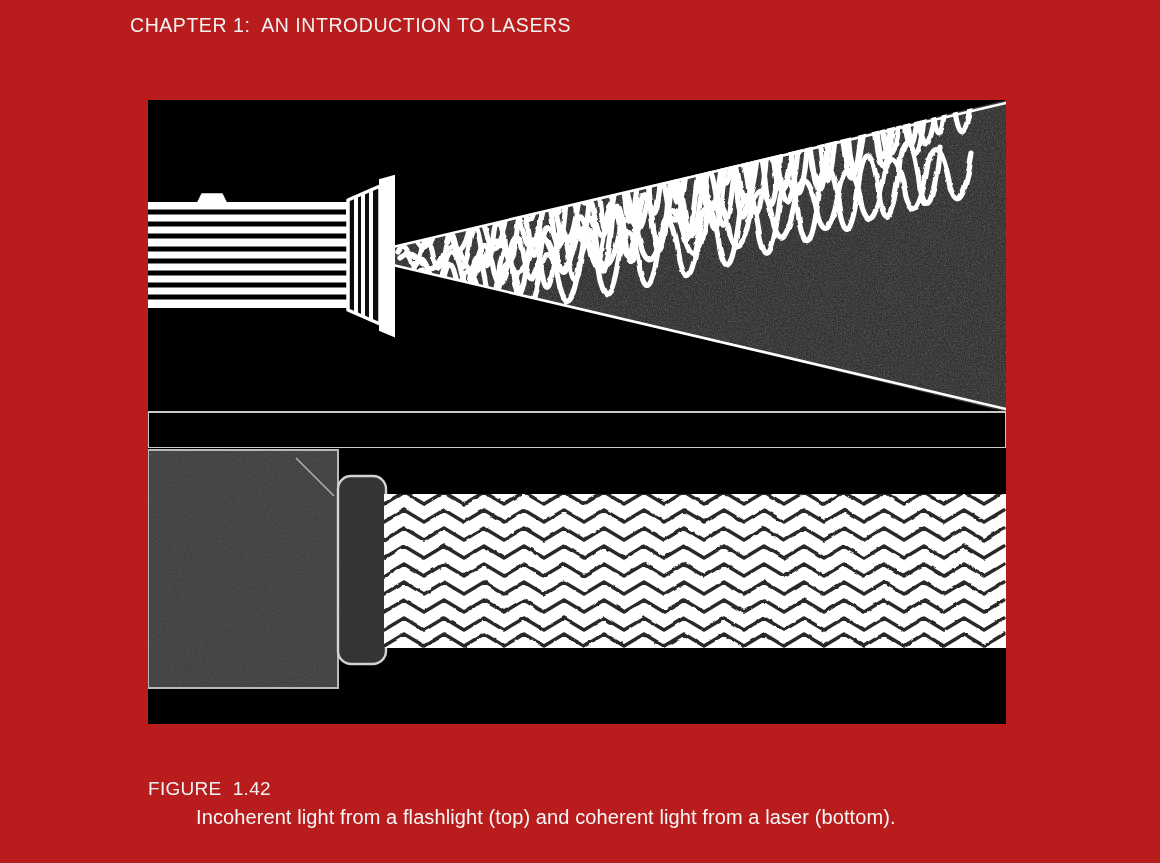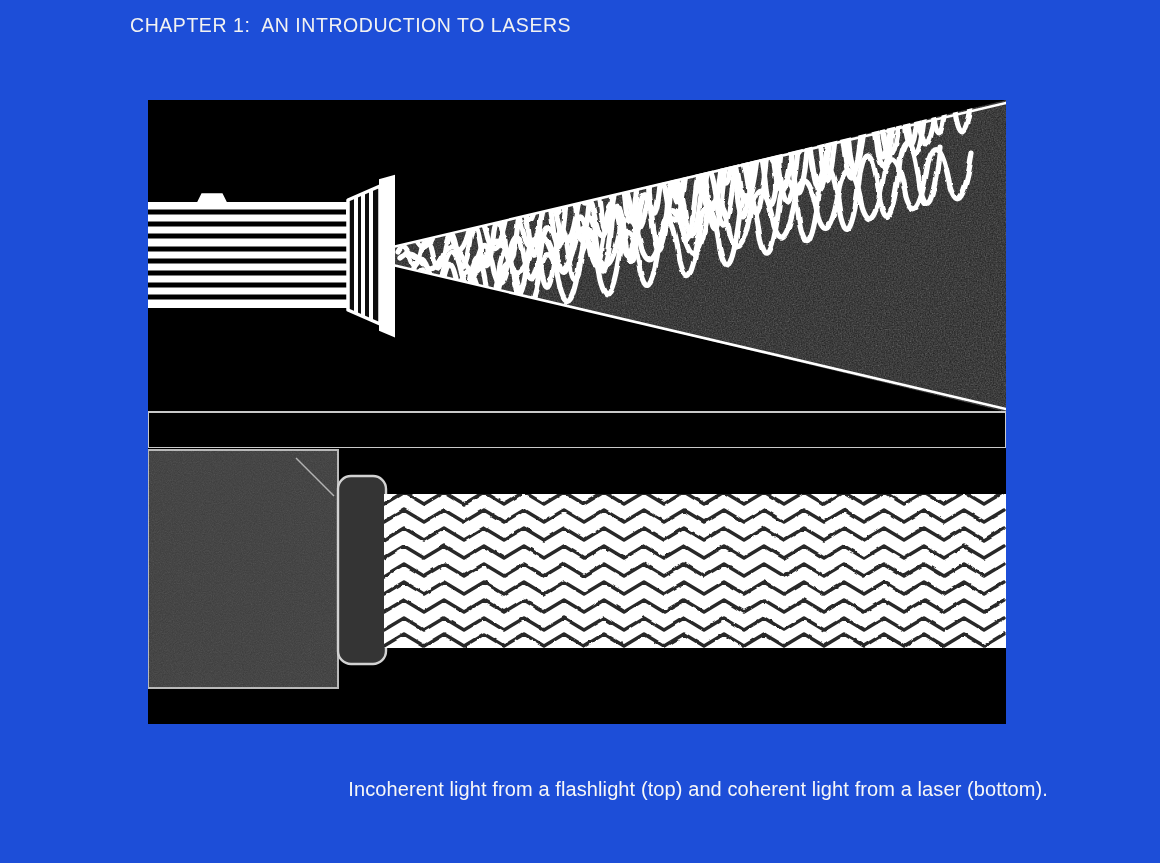--- a/index.html
+++ b/index.html
@@ -12,22 +12,21 @@
     width: 1160px;
     height: 863px;
     position: relative;
     overflow: hidden;
     font-family: "Liberation Sans", sans-serif;
     color: #ffffff;
   }
   #page {
     position: absolute;
     inset: 0;
-    background: #1d4ed8;
-    text-align: right;
+    background: #b91c1c;
   }
   
   #chapter-head {
     position: absolute;
     left: 130px;
     top: 14px;
     font-size: 19.5px;
     letter-spacing: 0.55px;
     font-weight: 400;
     color: #f2f2f2;
@@ -220,16 +219,17 @@
           <path d="M236 146 L256 134 L276 146 L296 134 L316 146 L336 134 L356 146 L376 134 L396 146 L416 134 L436 146 L456 134 L476 146 L496 134 L516 146 L536 134 L556 146 L576 134 L596 146 L616 134 L636 146 L656 134 L676 146 L696 134 L716 146 L736 134 L756 146 L776 134 L796 146 L816 134 L836 146 L856 134"></path>
           <path d="M236 164 L256 152 L276 164 L296 152 L316 164 L336 152 L356 164 L376 152 L396 164 L416 152 L436 164 L456 152 L476 164 L496 152 L516 164 L536 152 L556 164 L576 152 L596 164 L616 152 L636 164 L656 152 L676 164 L696 152 L716 164 L736 152 L756 164 L776 152 L796 164 L816 152 L836 164 L856 152"></path>
           <path d="M236 182 L256 170 L276 182 L296 170 L316 182 L336 170 L356 182 L376 170 L396 182 L416 170 L436 182 L456 170 L476 182 L496 170 L516 182 L536 170 L556 182 L576 170 L596 182 L616 170 L636 182 L656 170 L676 182 L696 170 L716 182 L736 170 L756 182 L776 170 L796 182 L816 170 L836 182 L856 170"></path>
           <path d="M236 198 L256 186 L276 198 L296 186 L316 198 L336 186 L356 198 L376 186 L396 198 L416 186 L436 198 L456 186 L476 198 L496 186 L516 198 L536 186 L556 198 L576 186 L596 198 L616 186 L636 198 L656 186 L676 198 L696 186 L716 198 L736 186 L756 198 L776 186 L796 198 L816 186 L836 198 L856 186"></path>
         </g>
       </svg>
     </div>
   </div>
 
   <div id="caption">
+    <div id="caption-label">FIGURE  1.42</div>
     <div id="caption-text">Incoherent light from a flashlight (top) and coherent light from a laser (bottom).</div>
   </div>
 
 </div>
 
 </body></html>

